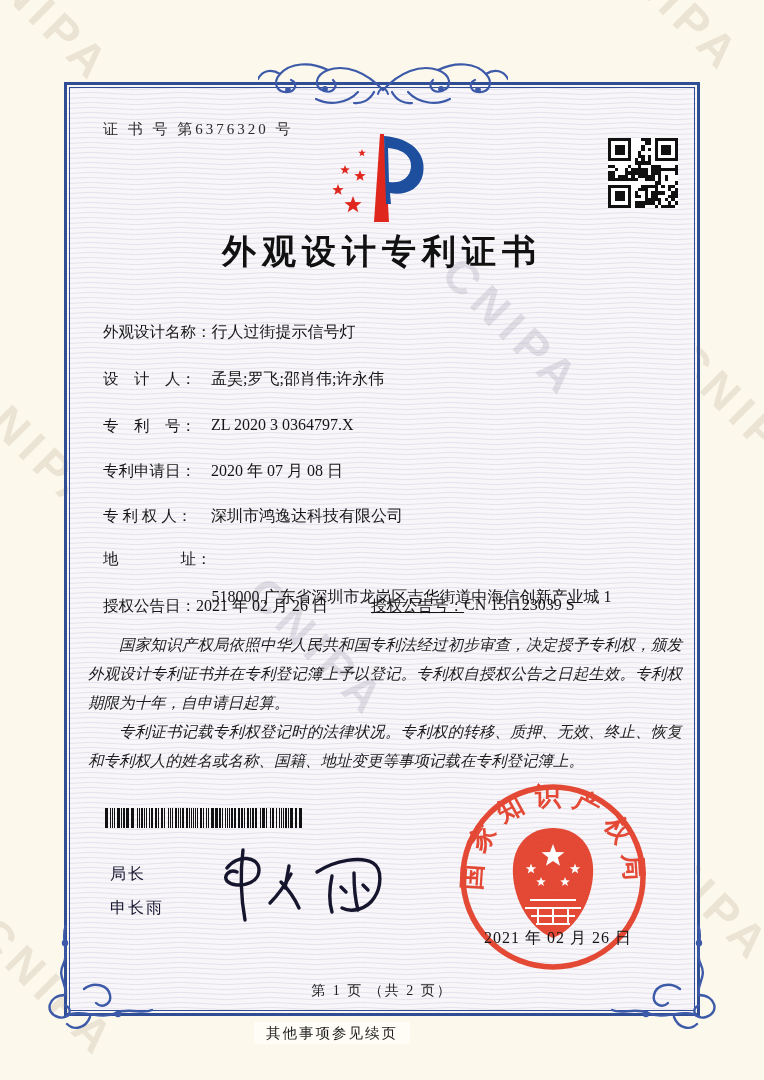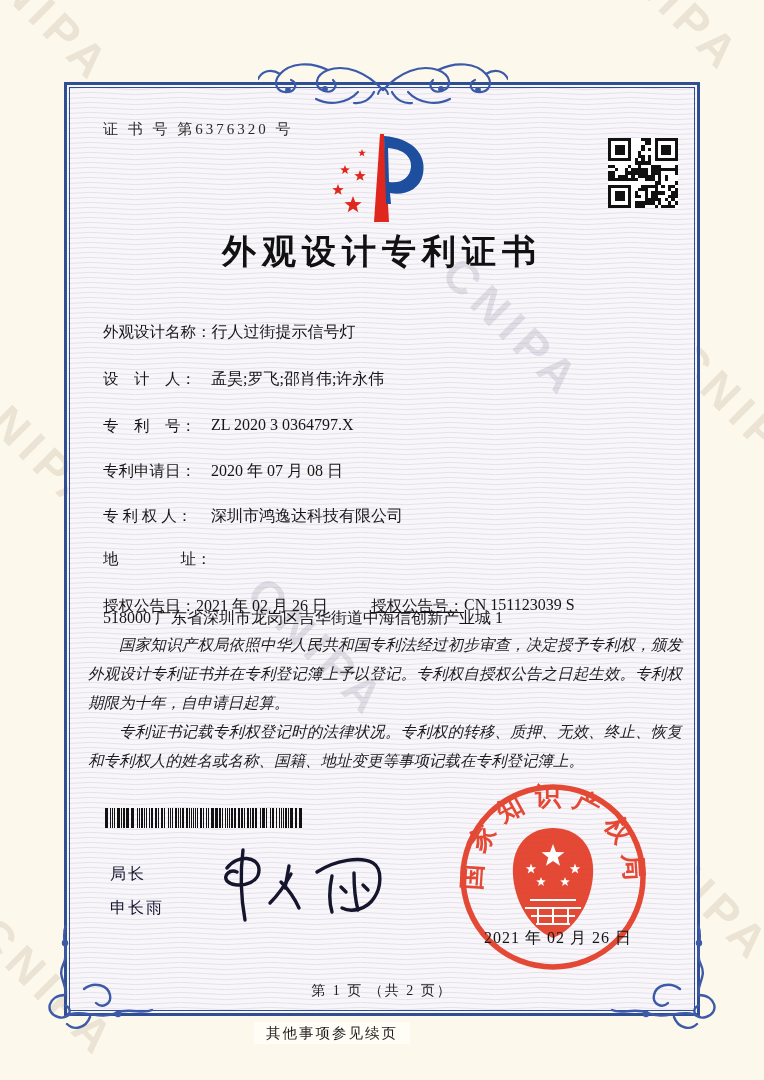--- a/index.html
+++ b/index.html
@@ -316,21 +316,21 @@
   <span class="val">ZL 2020 3 0364797.X</span>
 </div>
 <div class="row content" style="top:461px;">
   <span class="lab">专利申请日：</span>
   <span class="val">2020 年 07 月 08 日</span>
 </div>
 <div class="row content" style="top:506px;">
   <span class="lab">专 利 权 人：</span>
   <span class="val">深圳市鸿逸达科技有限公司</span>
 </div>
-<div class="row content" style="top:549px;flex-direction:column;">
+<div class="row content" style="top:549px;">
   <span class="lab">地　　　　址：</span>
   <span class="val">
     <span class="vline">518000 广东省深圳市龙岗区吉华街道中海信创新产业城 1</span>
   </span>
 </div>
 <div class="row row2col content" style="top:596px;text-align:right;">
   <span class="lab" style="min-width:0;">授权公告日：</span>
   <span class="val">2021 年 02 月 26 日</span>
   <span class="lab lab2">授权公告号：</span>
   <span class="val">CN 151123039 S</span>

